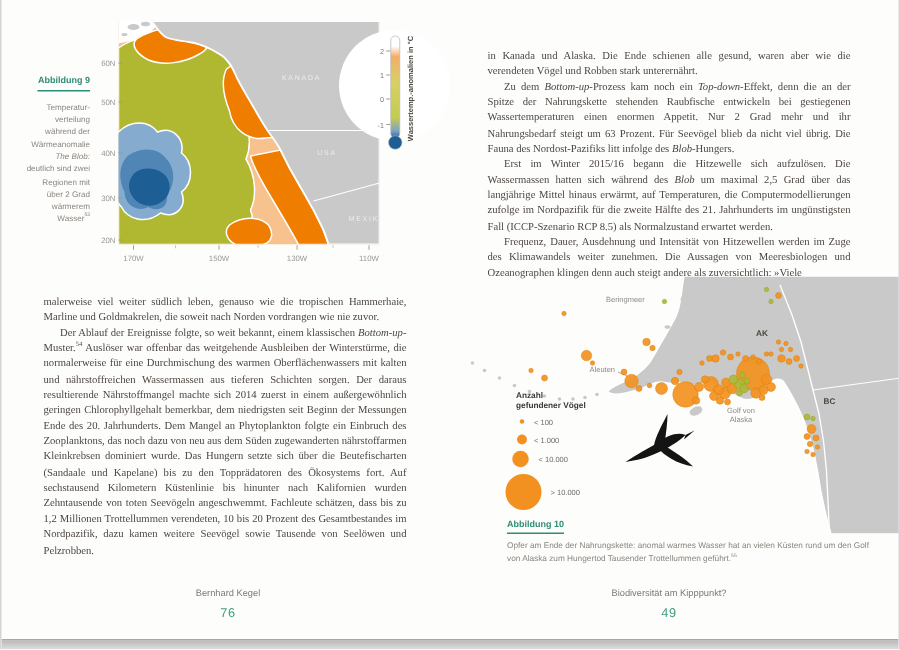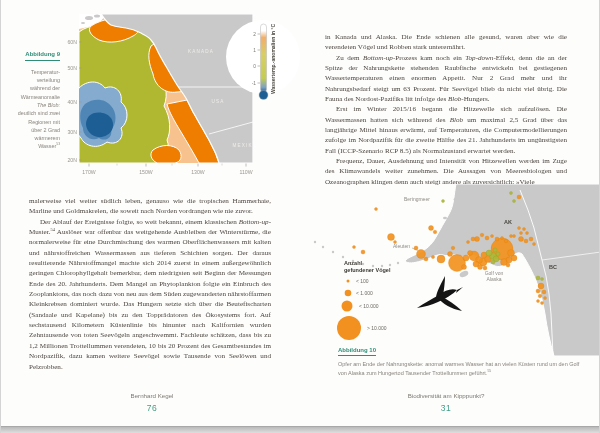--- a/index.html
+++ b/index.html
@@ -322,17 +322,17 @@
     </g>
   </svg>
 
   <div class="figlabel fig10label">
     <span class="ul">Abbildung 10</span>
   </div>
   <div class="fig10cap"><span>Opfer am Ende der Nahrungskette: anomal warmes Wasser hat an vielen Küsten rund um den Golf von Alaska zum Hungertod Tausender Trottellummen geführt.</span><sup>55</sup></div>
 
   <div class="footer footer-right">
     <div class="running">Biodiversität am Kipppunkt?</div>
-    <div class="pagenum">31</div>
+    <div class="pagenum">49</div>
   </div>
 
   <div class="page-edge"></div>
 </div>
 
 </body></html>

